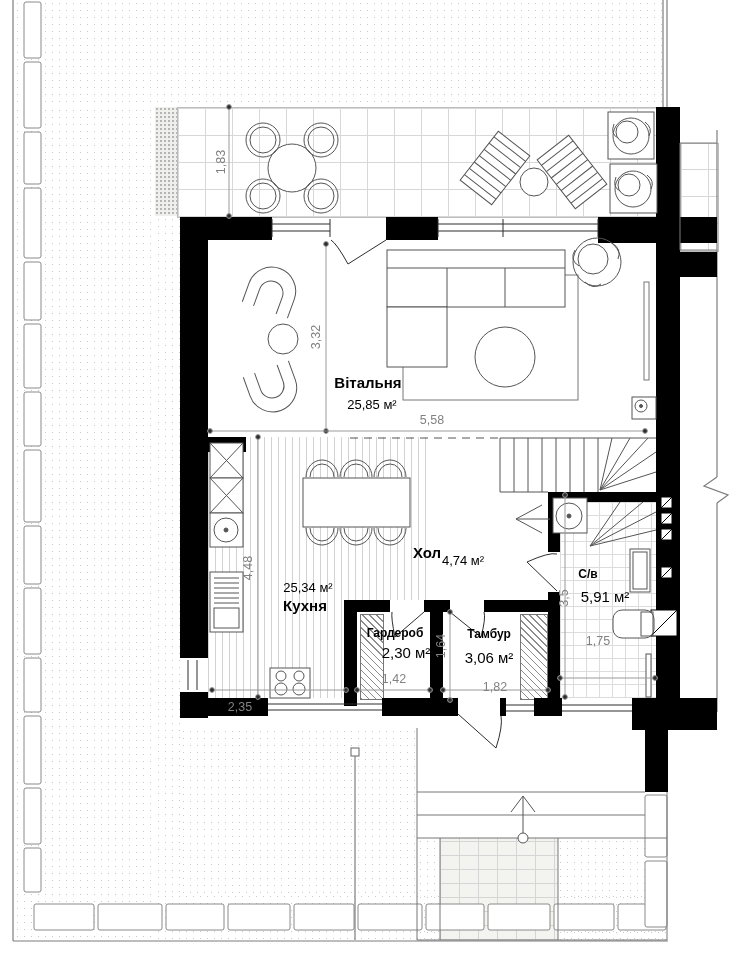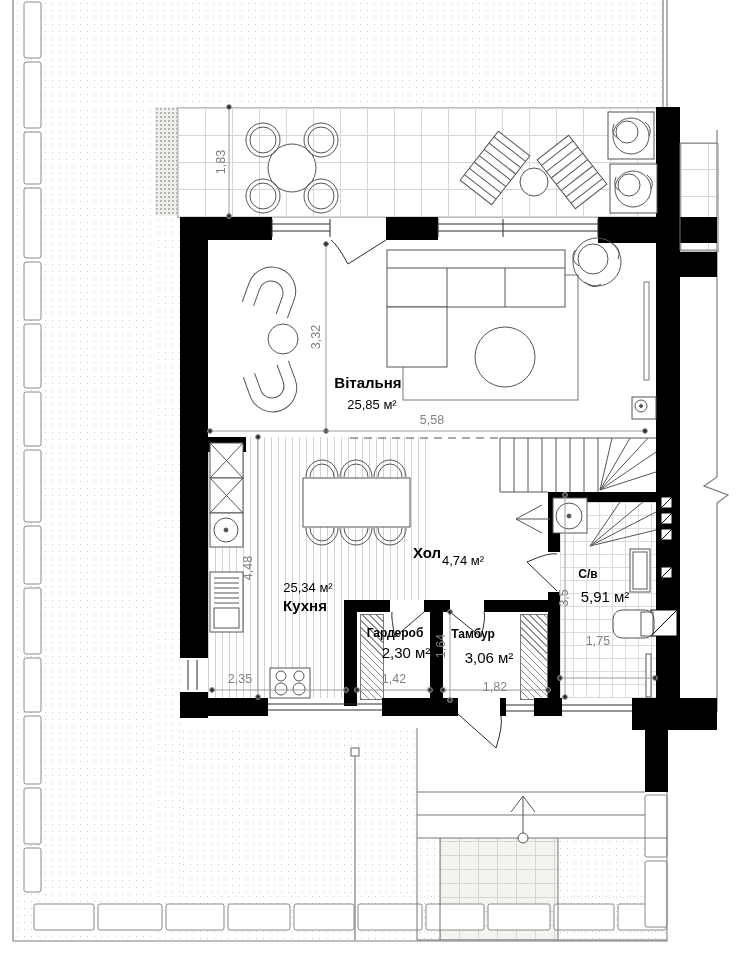--- a/index.html
+++ b/index.html
@@ -362,29 +362,29 @@
   </svg>
 
   <div class="lbl room-name" style="left:368px;top:382px;">Вітальня</div>
   <div class="lbl room-area" style="left:372px;top:404px;">25,85 м²</div>
   <div class="lbl room-name" style="left:305px;top:565px;margin-top:40px;">Кухня</div>
   <div class="lbl room-area" style="left:308px;top:587px;">25,34 м²</div>
   <div class="lbl room-name" style="left:427px;top:552px;">Хол</div>
   <div class="lbl room-area" style="left:463px;top:560px;">4,74 м²</div>
   <div class="lbl room-name sm" style="left:395px;top:633px;">Гардероб</div>
   <div class="lbl room-area sm" style="left:406px;top:652px;">2,30 м²</div>
-  <div class="lbl room-name sm" style="left:473px;top:634px;">Тамбур</div>
+  <div class="lbl room-name sm" style="left:489px;top:634px;">Тамбур</div>
   <div class="lbl room-area sm" style="left:489px;top:657px;">3,06 м²</div>
   <div class="lbl room-name sm" style="left:588px;top:574px;">С/в</div>
   <div class="lbl room-area sm" style="left:605px;top:596px;">5,91 м²</div>
 
   <div class="lbl dim v" style="left:221px;top:162px;">1,83</div>
   <div class="lbl dim v" style="left:316px;top:337px;">3,32</div>
   <div class="lbl dim" style="left:432px;top:420px;">5,58</div>
   <div class="lbl dim v" style="left:248px;top:568px;">4,48</div>
-  <div class="lbl dim" style="left:240px;top:679px;text-align:right;">2,35</div>
+  <div class="lbl dim" style="left:240px;top:707px;text-align:right;">2,35</div>
   <div class="lbl dim" style="left:394px;top:679px;">1,42</div>
   <div class="lbl dim v" style="left:441px;top:646px;">1,64</div>
   <div class="lbl dim" style="left:495px;top:679px;margin-top:8px;">1,82</div>
   <div class="lbl dim v" style="left:564px;top:598px;">3,5</div>
   <div class="lbl dim" style="left:598px;top:641px;">1,75</div>
 
 </div>
 
 </body></html>

